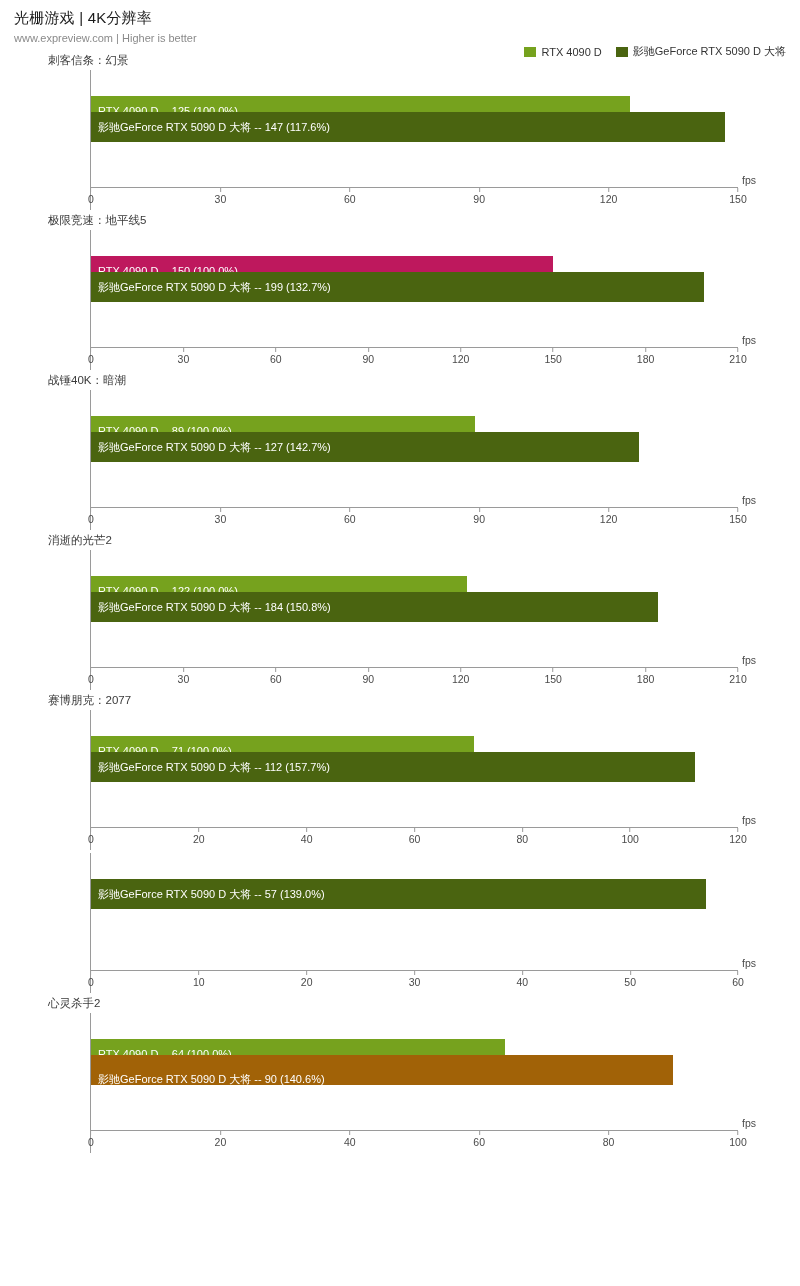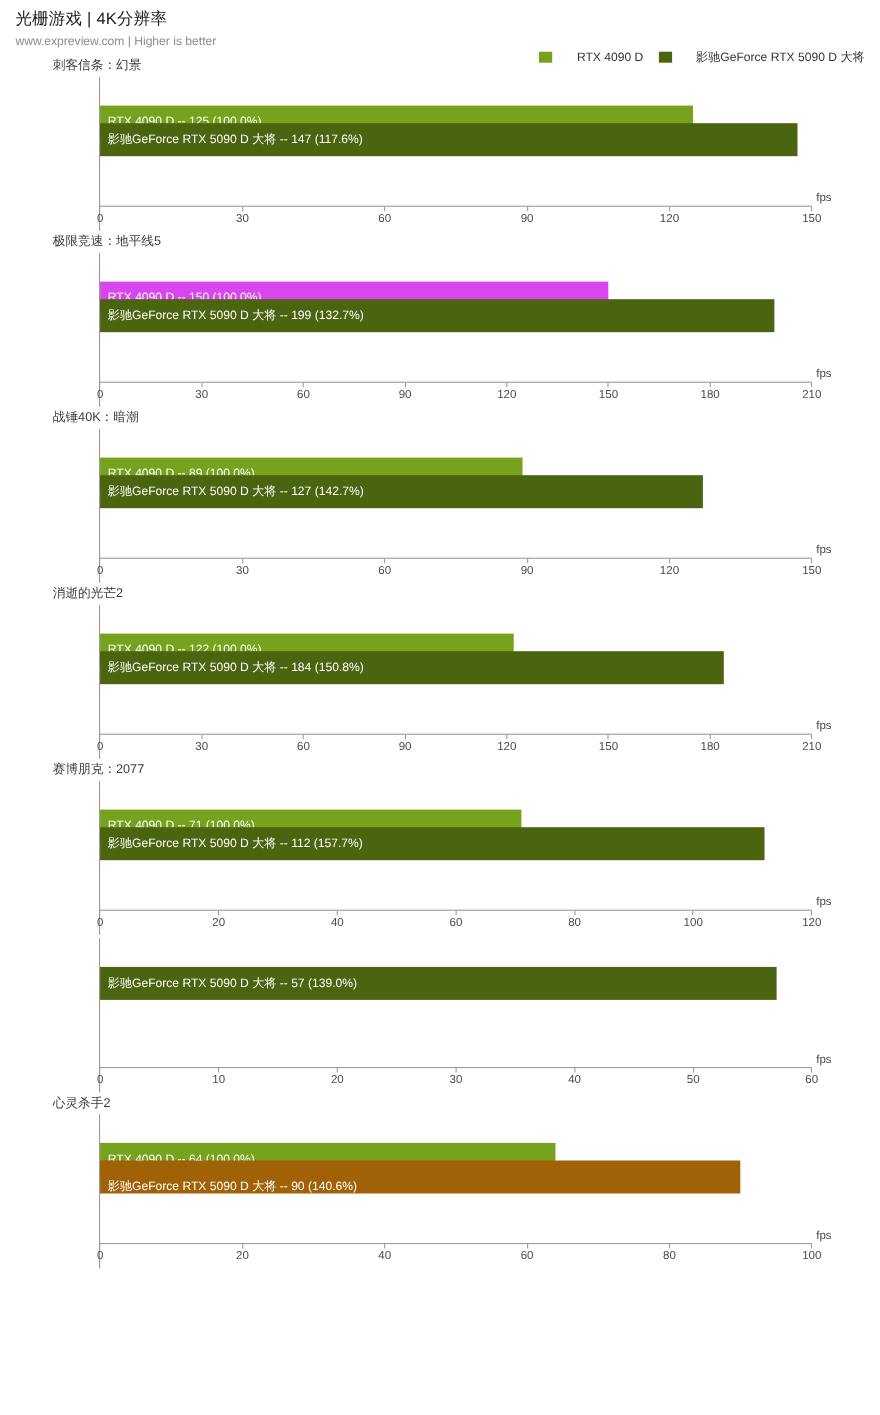--- a/index.html
+++ b/index.html
@@ -36,21 +36,21 @@
     position: absolute;
     top: 44px;
     right: 14px;
     display: flex;
     align-items: center;
     gap: 14px;
   }
   .legend-item {
     display: flex;
     align-items: center;
-    gap: 22px;
+    gap: 5px;
     font-size: 11px;
     color: #333;
     white-space: nowrap;
   }
   .legend-swatch {
     width: 12px; height: 10px;
     display: inline-block;
     flex: 0 0 auto;
   }
 
@@ -204,21 +204,21 @@
           </div>
         </div>
         <div class="axis-unit" style="left: calc(100% + 4px);">fps</div>
       </div>
     </div>
     <div class="chart-block">
       <div class="chart-title">极限竞速：地平线5</div>
       <div class="plot">
         <div class="bars">
           <div class="bar-row">
-            <div class="bar" style="width: 71.4286%; background: #d946ef; text-decoration: underline;">
+            <div class="bar" style="width: 71.4286%; background: #be185d; text-decoration: underline;">
               <span class="bar-label">RTX 4090 D  --  150 (100.0%)</span>
             </div>
           </div>
           <div class="bar-row">
             <div class="bar" style="width: 94.7619%; background: rgb(74, 100, 16);">
               <span class="bar-label">影驰GeForce RTX 5090 D 大将  --  199 (132.7%)</span>
             </div>
           </div>
         </div>
         <div class="axis"></div>

